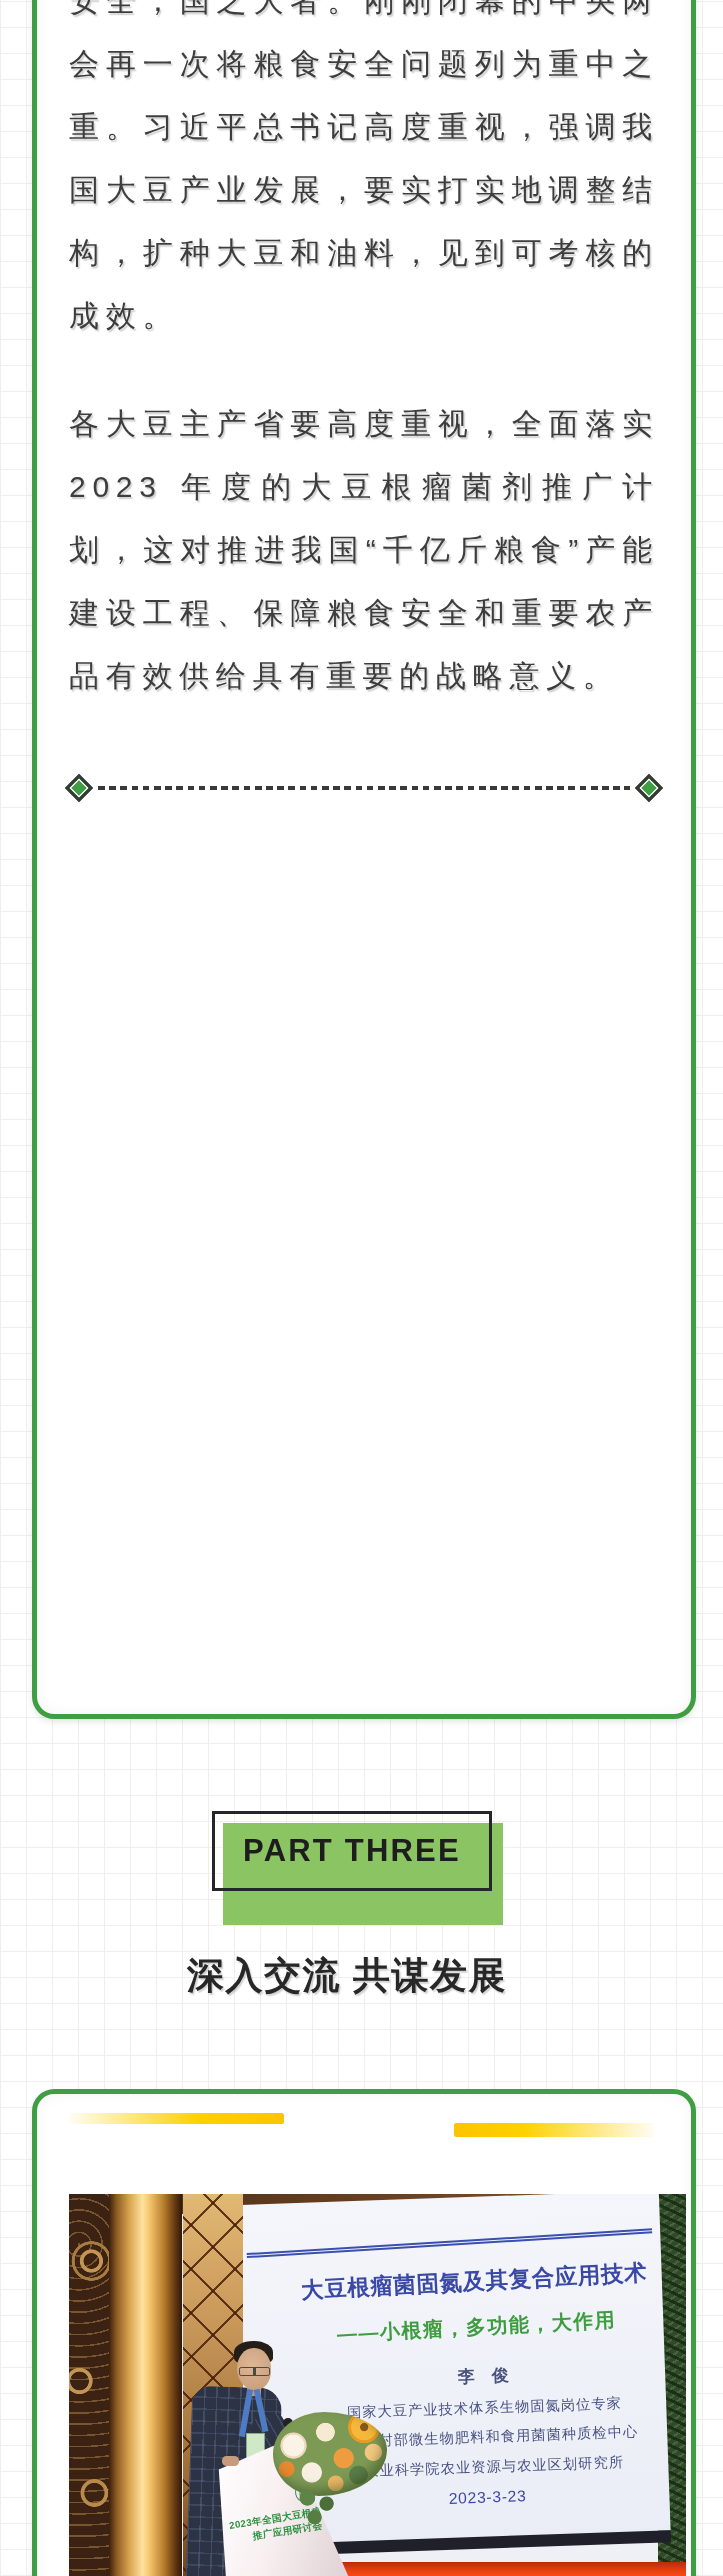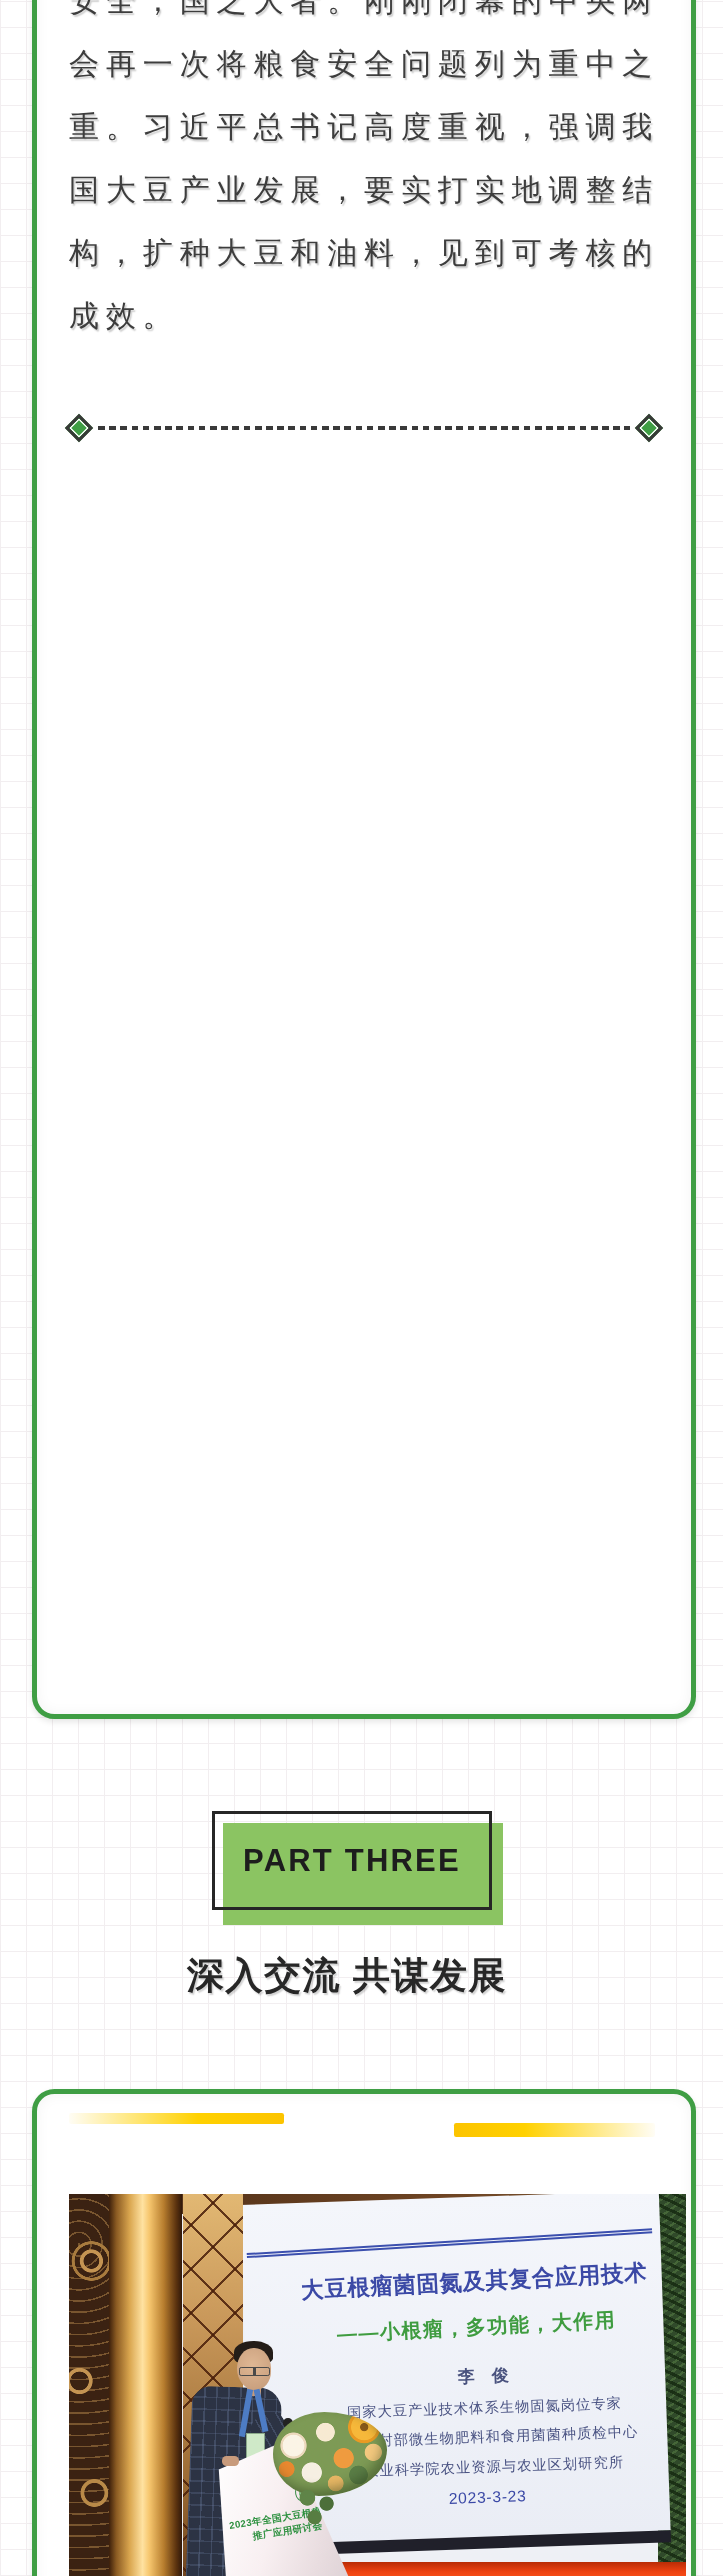--- a/index.html
+++ b/index.html
@@ -33,21 +33,21 @@
     width:20px;height:20px;box-sizing:border-box;flex:0 0 auto;
     transform:rotate(45deg);
     background:#3f9e44;border:3px solid #383838;
     box-shadow:inset 0 0 0 1.5px #ffffff;
   }
   .dotline{
     flex:1;height:3.7px;margin:0 9px;
     background:repeating-linear-gradient(90deg,#3a3a3a 0 6.7px,transparent 6.7px 11.2px);
   }
   
-  .part-badge{position:absolute;left:212px;top:1811px;width:280px;height:99px;}
+  .part-badge{position:absolute;left:212px;top:1811px;width:280px;height:80px;}
   .badge-green{position:absolute;left:11.2px;top:12px;width:280px;height:102px;background:#8bc462;}
   .badge-outline{position:absolute;inset:0;border:3px solid #262626;box-sizing:border-box;}
   .badge-label{
     position:absolute;inset:0;display:flex;align-items:center;justify-content:center;
     font-size:31px;font-weight:700;letter-spacing:2.2px;color:#1d1d1d;
   }
   
   .section-title{
     position:absolute;top:1951px;left:0;width:694px;text-align:center;
     font-size:37px;font-weight:900;letter-spacing:1.5px;color:#272727;
@@ -177,20 +177,21 @@
       radial-gradient(circle at 70% 35%,#4c6f3a 0 6.7px,transparent 7.5px),
       radial-gradient(circle at 45% 70%,#577d42 0 6.7px,transparent 7.5px);
   }
 </style>
 </head>
 <body>
 
 <div class="card card1">
   <div class="card-inner">
     <p class="para">安全，国之大者。刚刚闭幕的中央两会再一次将粮食安全问题列为重中之重。习近平总书记高度重视，强调我国大豆产业发展，要实打实地调整结构，扩种大豆和油料，见到可考核的成效。</p>
+    <p class="para">各大豆主产省要高度重视，全面落实2023 年度的大豆根瘤菌剂推广计划，这对推进我国“千亿斤粮食”产能建设工程、保障粮食安全和重要农产品有效供给具有重要的战略意义。</p>
     <div class="divider">
       <span class="diamond"></span>
       <span class="dotline"></span>
       <span class="diamond"></span>
     </div>
   </div>
 </div>
 
 <div class="part-badge">
   <div class="badge-green"></div>

